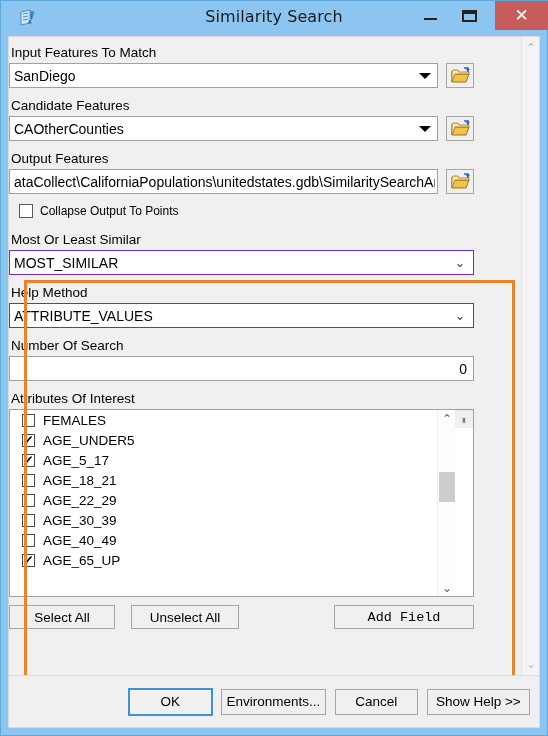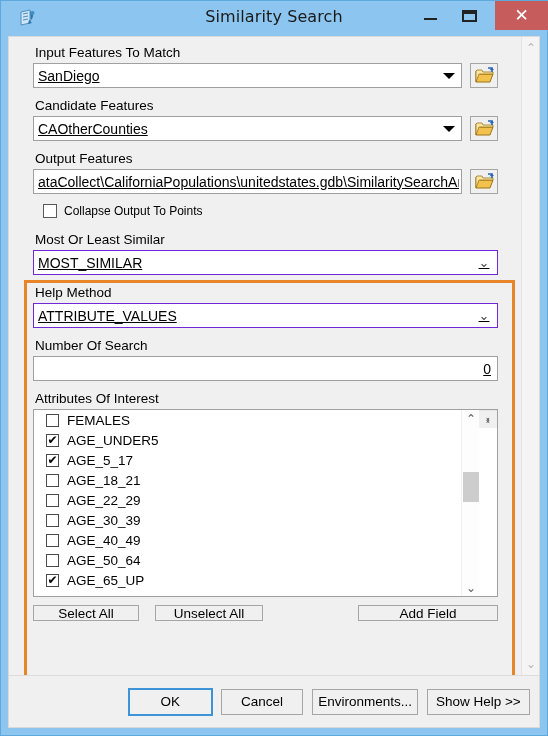--- a/index.html
+++ b/index.html
@@ -116,21 +116,20 @@
     flex: 1 1 auto;
     height: 25px;
     background: #fff;
     border: 1px solid #a0a0a0;
     position: relative;
     display: flex; align-items: center;
     font-size: 14px; color: #000;
     padding: 0 2px 0 4px;
     overflow: hidden;
     white-space: nowrap;
-    text-decoration: underline;
   }
   .combo .val, .textbox .val {
     flex: 1 1 auto;
     overflow: hidden;
     white-space: nowrap;
     font-family: "Liberation Sans", sans-serif;
   }
   .textbox.num .val { text-align: right; padding-right: 4px; }
 
   
@@ -260,32 +259,32 @@
     right: 40px; height: 16px;
     background: #cdcdcd;
   }
 
   
   .listbtns {
     display: flex; align-items: center;
     margin-top: 8px;
   }
   .btn {
-    height: 16px;
+    height: 24px;
     background: #f0f0f0;
     border: 1px solid #a6a6a6;
     font-size: 13.5px; color: #000;
     display: flex; align-items: center; justify-content: center;
     font-family: "Liberation Sans", sans-serif;
     white-space: nowrap;
     cursor: default;
   }
   #btn-select-all { width: 106px; }
   #btn-unselect-all { width: 108px; margin-left: 16px; }
-  #btn-add-field { width: 140px; margin-left: auto; }
+  #btn-add-field { width: 140px; margin-left: auto; font-family: Liberation Mono, monospace; }
 
   
   #buttonbar {
     flex: 0 0 52px;
     background: #f0f0f0;
     border-top: 1px solid #dcdcdc;
     display: flex; align-items: center; justify-content: center;
     gap: 9px;
     padding-right: 9px;
     padding-left: 120px;
@@ -322,21 +321,21 @@
     </div>
     <div class="winbtn" id="btn-close">
       <span class="glyph">✕</span>
     </div>
   </div>
 
   <div id="client">
 
     <div id="param-pane">
 
-      <div id="param-inner" style="padding-left:24px; padding-right:0;">
+      <div id="param-inner" style="padding-right:0;">
 
         <div class="row">
           <div class="plabel">Input Features To Match</div>
           <div class="rowwrap" style="width:465px;">
             <div class="combo classic">
               <span class="val">SanDiego</span>
               <span class="arrowbox">
                   <i></i>
                 </span>
             </div>
@@ -458,24 +457,20 @@
                     </div>
                     <div class="litem">
                       <span class="cb"></span>
                       <span class="lbl">AGE_30_39</span>
                     </div>
                     <div class="litem">
                       <span class="cb"></span>
                       <span class="lbl">AGE_40_49</span>
                     </div>
                     <div class="litem">
-                      <span class="cb"></span>
-                      <span class="lbl">AGE_50_64</span>
-                    </div>
-                    <div class="litem">
                       <span class="cb">
                         <span class="tick">✔</span>
                       </span>
                       <span class="lbl">AGE_65_UP</span>
                     </div>
                   </div>
 
                 <div class="vbar">
                   <span class="arr up">⌃</span>
                   <span class="thumb"></span>
@@ -504,19 +499,19 @@
       <div id="highlight-group"></div>
 
       <div id="pane-scrollbar">
         <span class="arr up">⌃</span>
         <span class="arr down">⌄</span>
       </div>
     </div>
 
     <div id="buttonbar">
       <div class="btn" id="bb-ok">OK</div>
+      <div class="btn" id="bb-env">Environments...</div>
       <div class="btn" id="bb-cancel">Cancel</div>
-      <div class="btn" id="bb-env">Environments...</div>
       <div class="btn" id="bb-help">Show Help &gt;&gt;</div>
     </div>
 
   </div>
 </div>
 
 </body></html>

